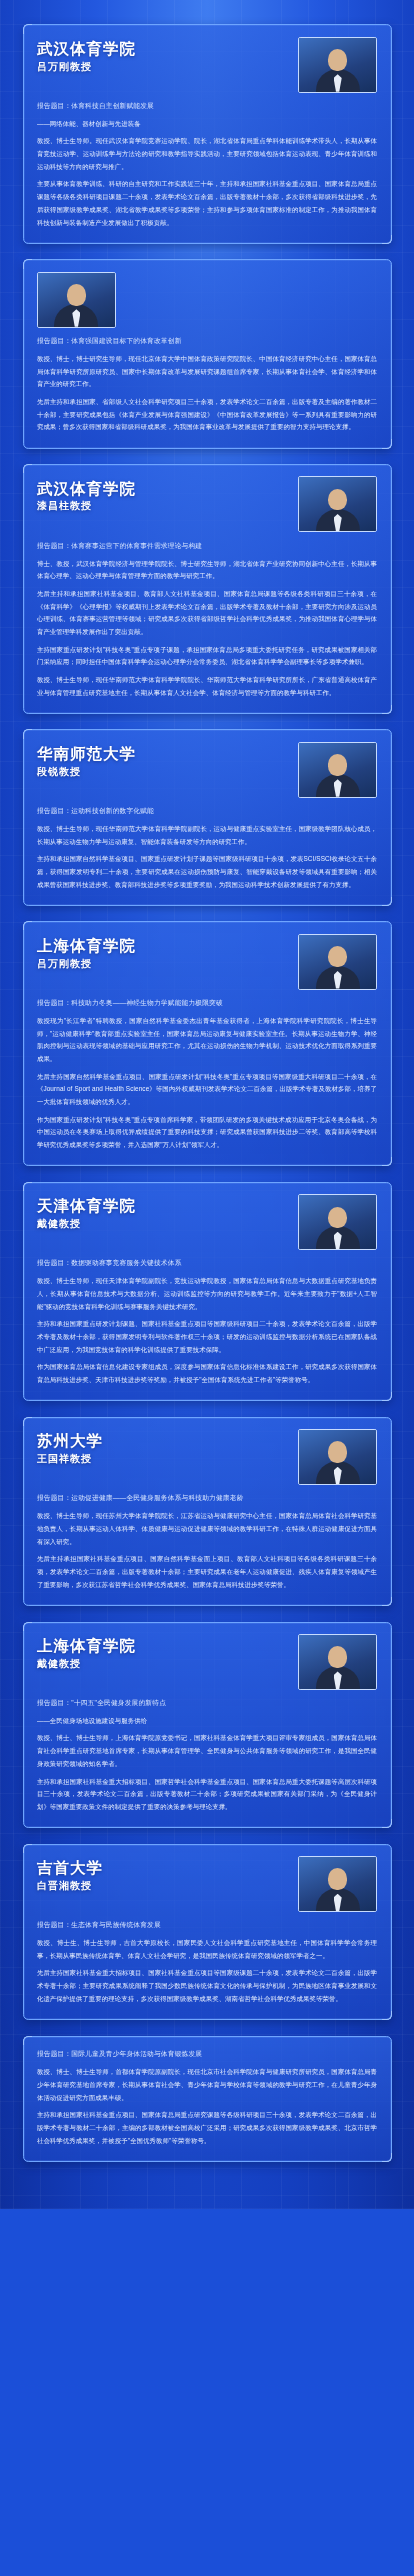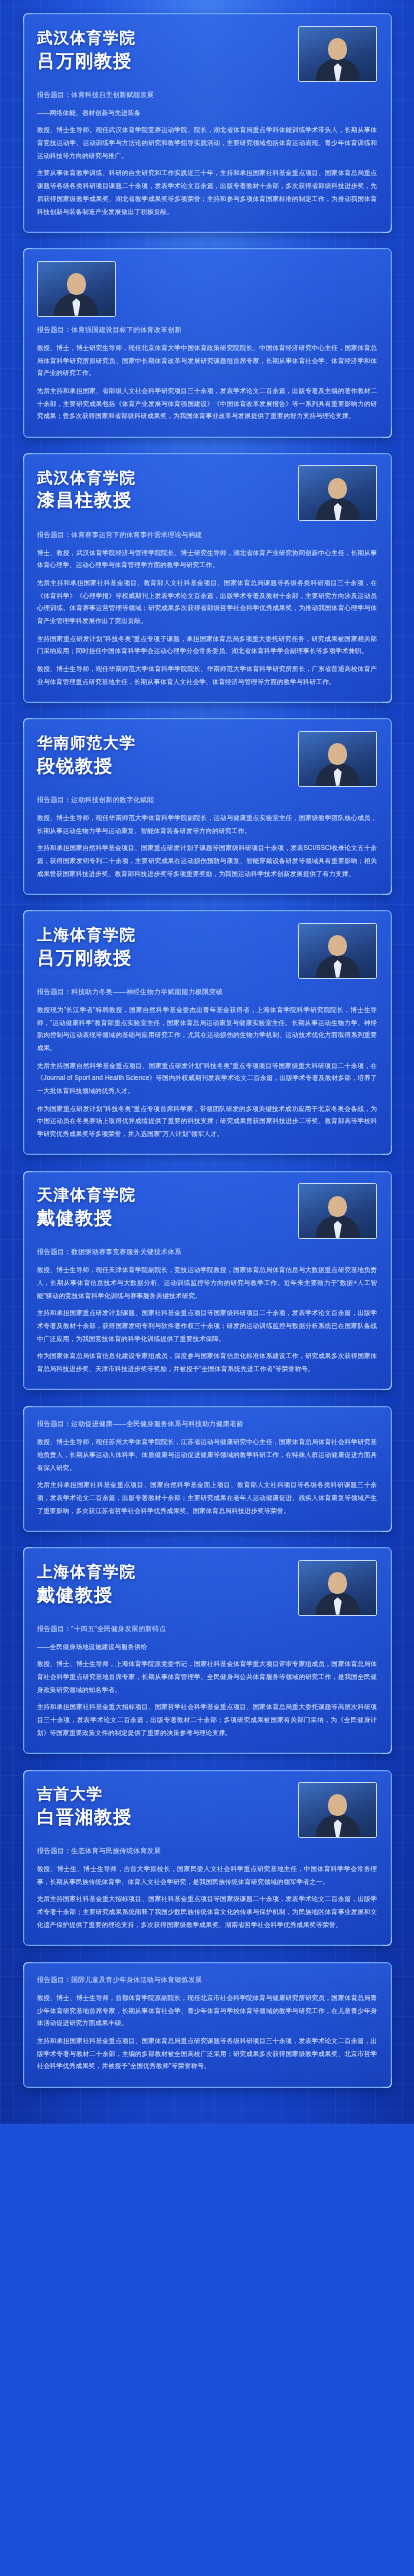--- a/index.html
+++ b/index.html
@@ -11,21 +11,21 @@
     width: 414px;
     font-family: "Liberation Sans", sans-serif;
     color: #ffffff;
     background:
       repeating-linear-gradient(90deg, rgba(255,255,255,0.045) 0 0.5px, rgba(255,255,255,0) 0.5px 13.4px),
       repeating-linear-gradient(0deg, rgba(255,255,255,0.035) 0 0.5px, rgba(255,255,255,0) 0.5px 13.4px),
       radial-gradient(ellipse at 50% 0%, #3f7cf0 0%, #2358df 38%, #143fc0 75%, #0e2f9e 100%);
   }
   .page {
     width: 372px;
-    margin: 0 auto;
+    margin: 11px auto;
     padding: 13.4px 0 20.6px 0;
     box-sizing: border-box;
   }
   .card {
     position: relative;
     width: 369px;
     margin: 0 auto 15.5px auto;
     border: 1px solid #6ea5ff;
     border-radius: 5.2px;
     background: linear-gradient(180deg, rgba(46,99,226,0.72) 0%, rgba(27,70,196,0.68) 100%);
@@ -63,21 +63,21 @@
   }
   .school {
     font-size: 15.5px;
     font-weight: bold;
     letter-spacing: 1px;
     color: #ffffff;
     line-height: 1.28;
     text-shadow: 0 1px 3.1px rgba(0,20,80,0.5);
   }
   .person {
-    font-size: 18px;
+    font-size: 10px;
     font-weight: bold;
     letter-spacing: 1px;
     color: #ffffff;
     line-height: 1.28;
     margin-top: 2.1px;
     text-shadow: 0 1px 3.1px rgba(0,20,80,0.5);
   }
   .portrait {
     width: 77px;
     height: 54px;
@@ -242,20 +242,32 @@
             <div class="ph-head"></div>
             <div class="ph-collar"></div>
           </div>
         </div>
         <div class="subtitle">报告题目：数据驱动赛事竞赛服务关键技术体系</div>
         <p class="para">教授、博士生导师，现任天津体育学院副院长，竞技运动学院教授，国家体育总局体育信息与大数据重点研究基地负责人，长期从事体育信息技术与大数据分析、运动训练监控等方向的研究与教学工作。近年来主要致力于"数据+人工智能"驱动的竞技体育科学化训练与赛事服务关键技术研究。</p>
         <p class="para">主持和承担国家重点研发计划课题、国家社科基金重点项目等国家级科研项目二十余项，发表学术论文百余篇，出版学术专著及教材十余部，获得国家发明专利与软件著作权三十余项；研发的运动训练监控与数据分析系统已在国家队备战中广泛应用，为我国竞技体育的科学化训练提供了重要技术保障。</p>
         <p class="para">作为国家体育总局体育信息化建设专家组成员，深度参与国家体育信息化标准体系建设工作，研究成果多次获得国家体育总局科技进步奖、天津市科技进步奖等奖励，并被授予"全国体育系统先进工作者"等荣誉称号。</p>
       </div>
       <div class="card">
+        <div class="card-head">
+          <div class="head-text">
+            <div class="school">苏州大学</div>
+            <div class="person">王国祥教授</div>
+          </div>
+          <div class="portrait">
+            <div class="ph-bg"></div>
+            <div class="ph-body"></div>
+            <div class="ph-head"></div>
+            <div class="ph-collar"></div>
+          </div>
+        </div>
         <div class="subtitle">报告题目：运动促进健康——全民健身服务体系与科技助力健康老龄</div>
         <p class="para">教授、博士生导师，现任苏州大学体育学院院长，江苏省运动与健康研究中心主任，国家体育总局体育社会科学研究基地负责人，长期从事运动人体科学、体质健康与运动促进健康等领域的教学科研工作，在特殊人群运动健康促进方面具有深入研究。</p>
         <p class="para">先后主持承担国家社科基金重点项目、国家自然科学基金面上项目、教育部人文社科项目等各级各类科研课题三十余项，发表学术论文二百余篇，出版专著教材十余部；主要研究成果在老年人运动健康促进、残疾人体育康复等领域产生了重要影响，多次获江苏省哲学社会科学优秀成果奖、国家体育总局科技进步奖等荣誉。</p>
       </div>
       <div class="card">
         <div class="card-head">
           <div class="head-text">
             <div class="school">上海体育学院</div>
             <div class="person">戴健教授</div>
           </div>

